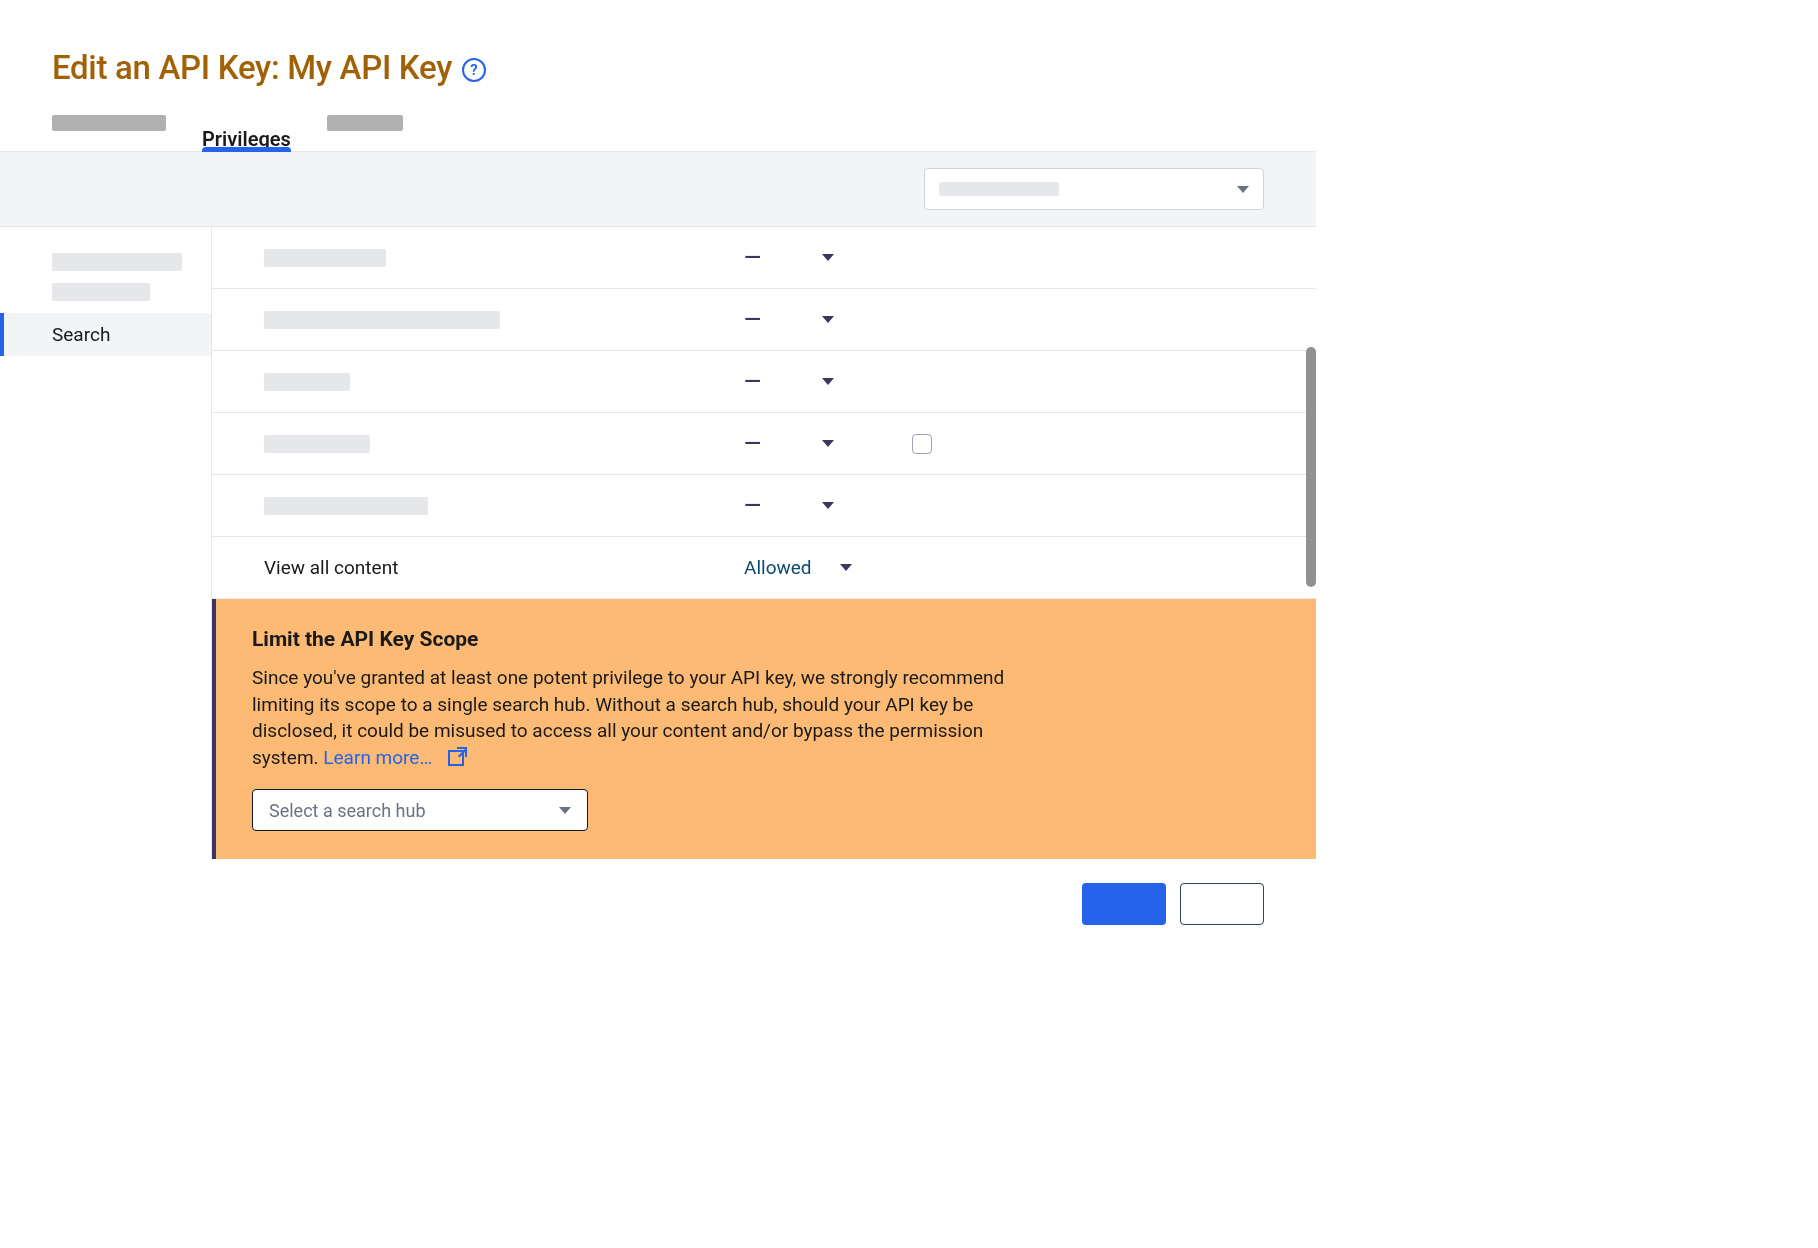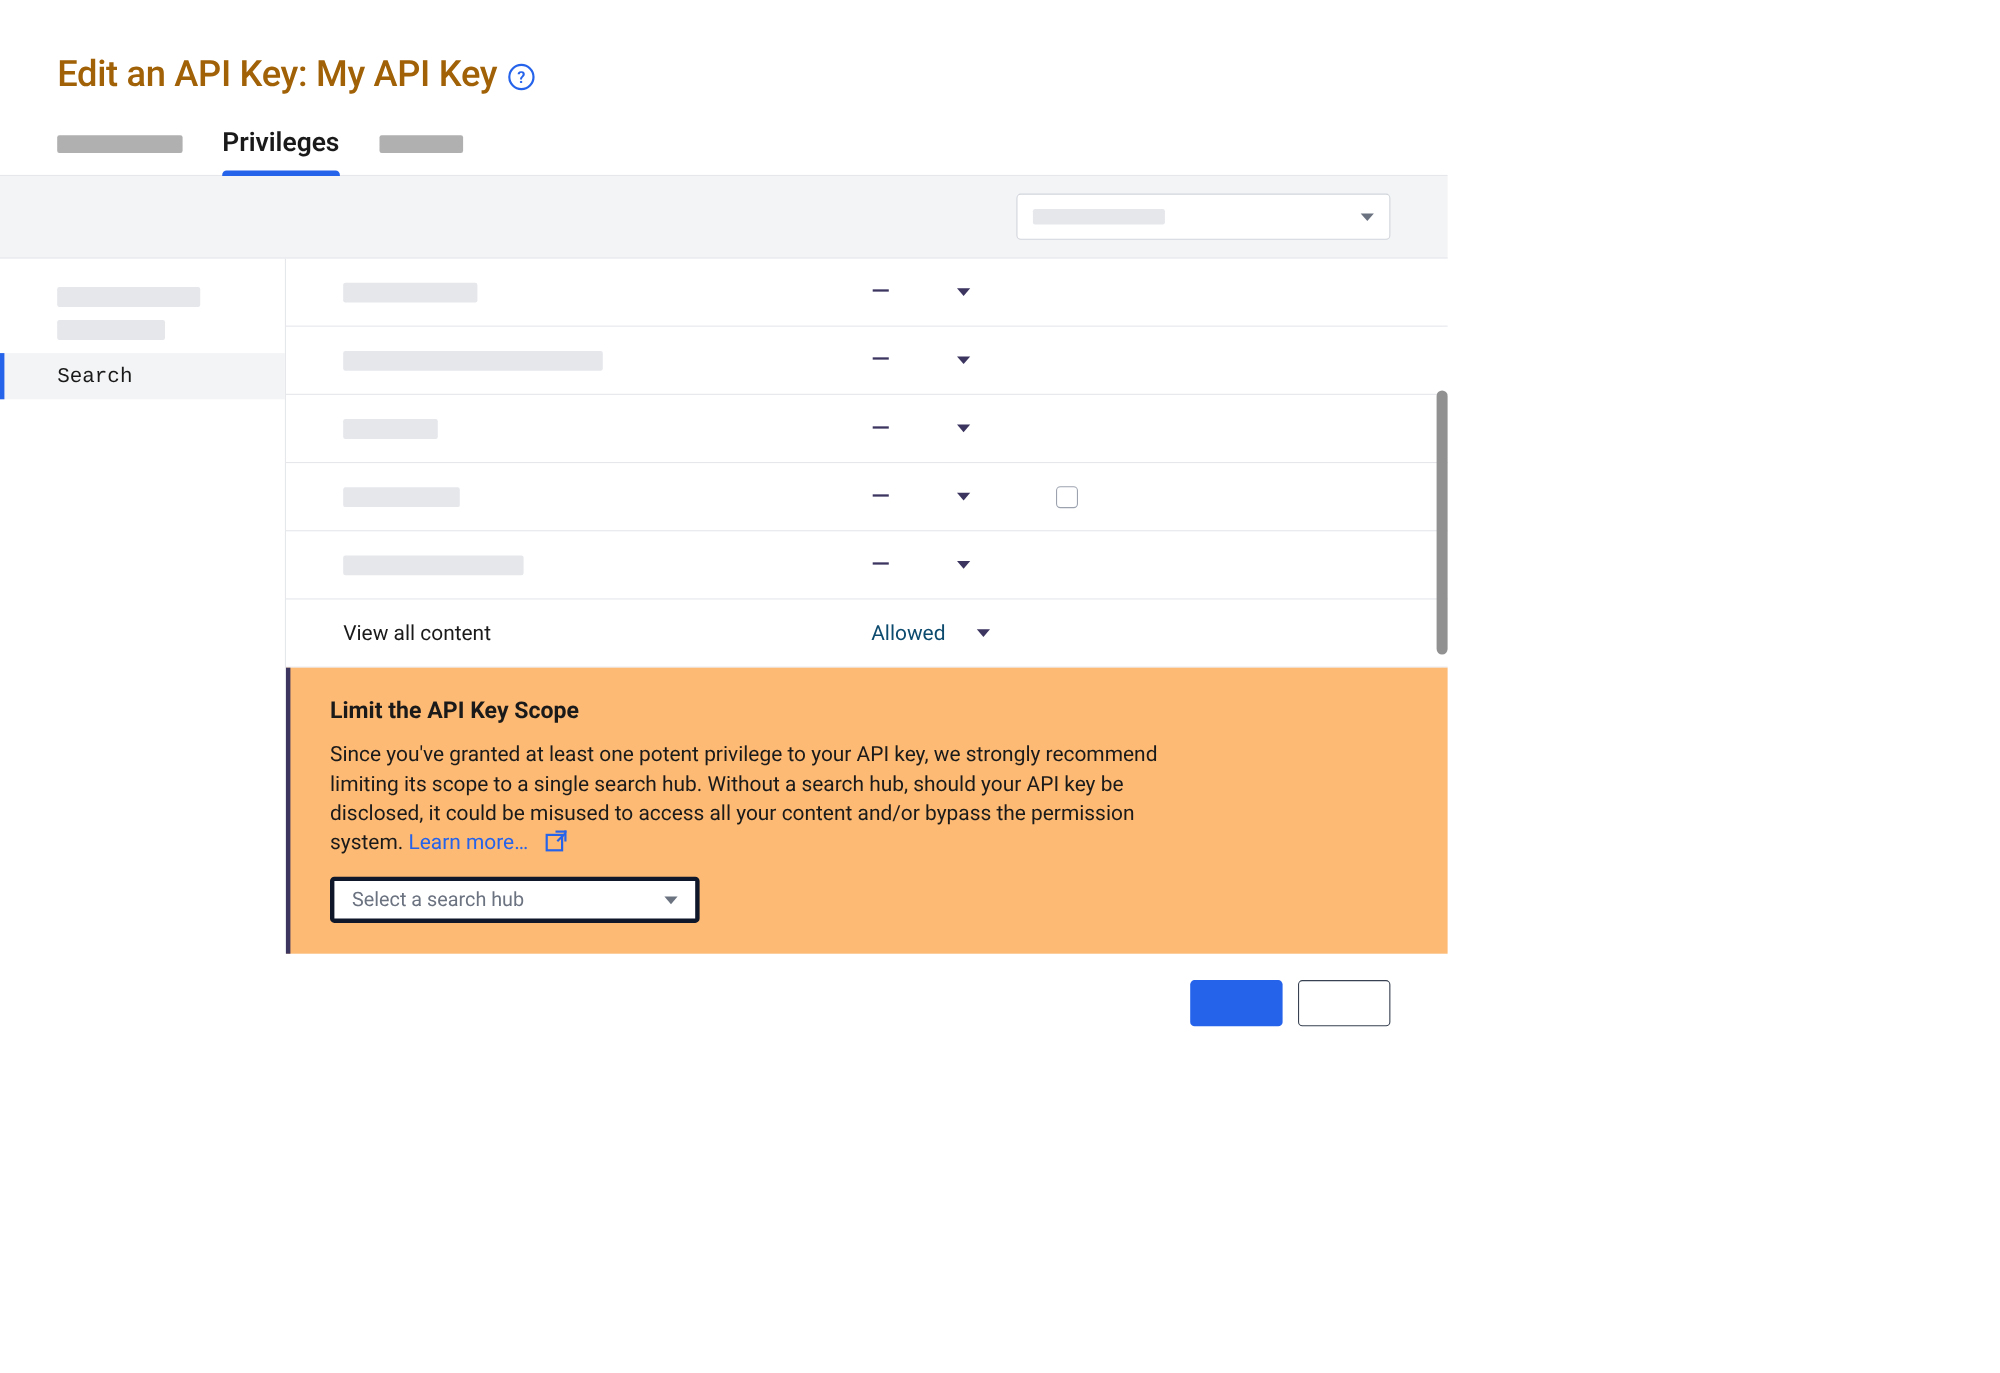--- a/index.html
+++ b/index.html
@@ -40,24 +40,23 @@
       margin-top: 4px;
     }
     .tabs-row {
       display: flex;
       gap: 36px;
       padding: 0 0 0 52px;
       border-bottom: 1px solid #e5e7eb;
       align-items: flex-end;
     }
     .tab {
-      font-size: 24px;
+      font-size: 20px;
       font-weight: 600;
       color: #1a1a1a;
-      padding-bottom: 16px;
       position: relative;
       cursor: pointer;
     }
     .tab.active::after {
       content: '';
       position: absolute;
       left: 0;
       right: 0;
       bottom: -1px;
       height: 5px;
@@ -103,24 +102,23 @@
       border-left: 6px solid transparent;
       border-right: 6px solid transparent;
       border-top: 7px solid #6b7280;
     }
     .caret-down.dark { border-top-color: #3b3560; }
 
     .content-row {
       display: flex;
     }
     .sidebar {
-      width: 260px;
+      width: 212px;
       border-right: 1px solid #e5e7eb;
       padding-top: 14px;
-      font-family: Liberation Mono, monospace;
     }
     .sidebar-item {
       padding: 10px 18px 10px 52px;
       font-size: 19px;
       cursor: pointer;
     }
     .sidebar-item.active {
       background: #f3f4f6;
       border-left: 4px solid #2563eb;
       padding-left: 48px;
@@ -236,21 +234,21 @@
       content: '';
       position: absolute;
       top: -3px; right: -3px;
       width: 10px; height: 2px;
       background: #2563eb;
       transform: rotate(-45deg);
       transform-origin: right top;
     }
     .hub-select {
       background: #fff;
-      border: 4px solid #0f172a;
+      border: 1px solid #0f172a;
       border-radius: 4px;
       width: 336px;
       height: 42px;
       display: flex;
       align-items: center;
       justify-content: space-between;
       padding: 0 16px;
       margin-top: 18px;
       cursor: pointer;
       font-size: 18px;

